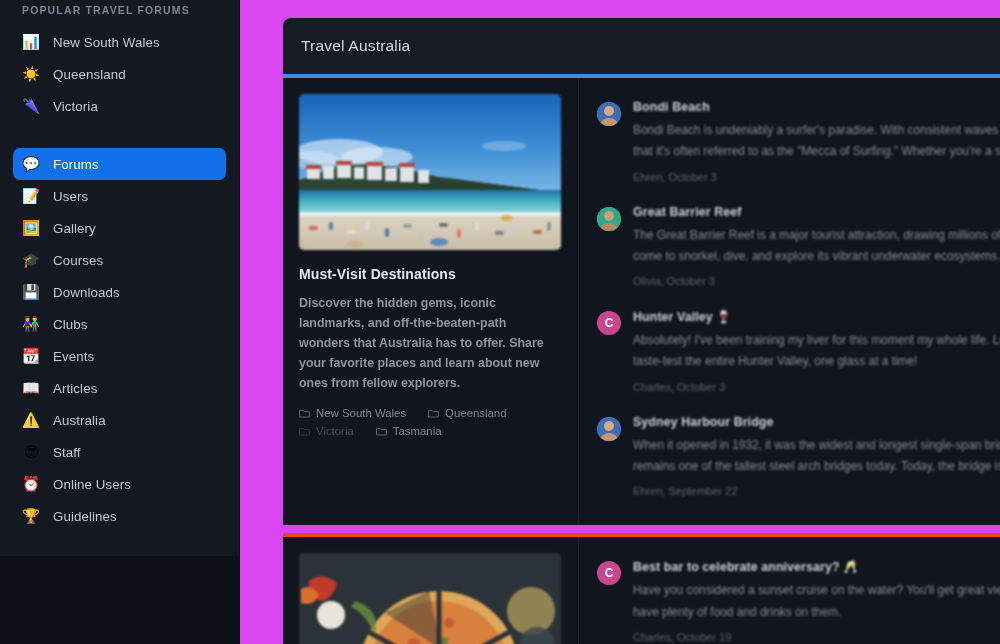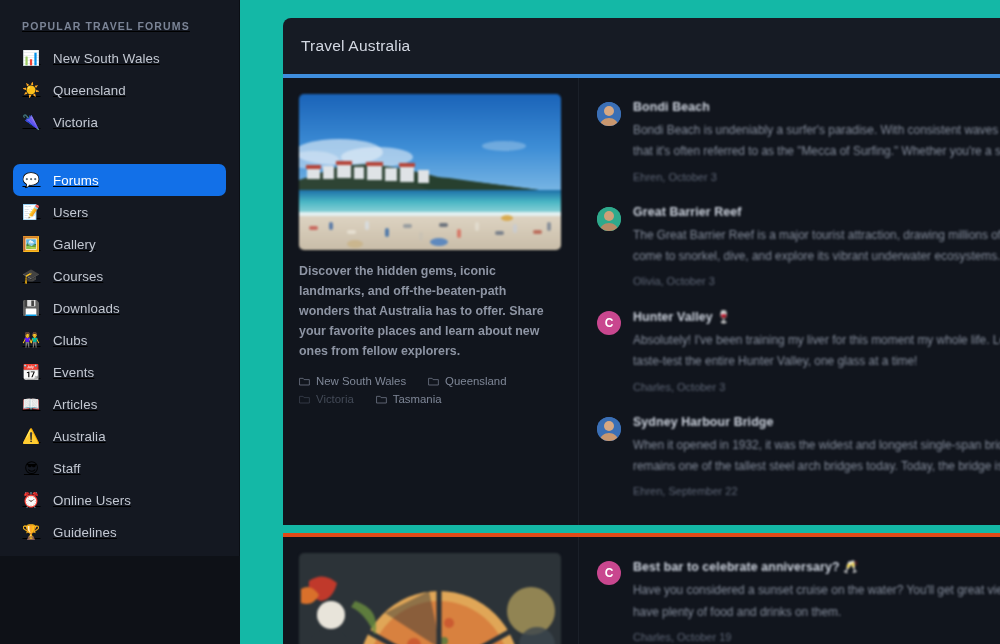--- a/index.html
+++ b/index.html
@@ -9,24 +9,23 @@
     font-family: "Liberation Sans", "DejaVu Sans", sans-serif;
     overflow: hidden;
   }
   .app { display: flex; width: 1000px; height: 644px; }
 
   
   .sidebar {
     width: 240px; height: 556px; flex: 0 0 240px;
     background: #141821;
     border-right: 1px solid #0b0e14;
-    padding-top: 20px;
+    padding-top: 4px;
     overflow: hidden;
     position: relative;
-    text-decoration: underline;
   }
   .side-heading {
     font-size: 10.5px; letter-spacing: 1.15px; font-weight: 700;
     color: #7b8496; text-transform: uppercase;
     padding: 0 0 0 22px; margin-bottom: 10px;
   }
   .side-heading.browse { margin-top: 26px; }
   .nav-item {
     display: flex; align-items: center; gap: 12px;
     height: 32px; margin: 0 13px 0 13px; padding: 0 9px;
@@ -40,21 +39,21 @@
   .nav-item .lbl {
     font-size: 13.3px; color: #c3c8d2; letter-spacing: .1px;
     white-space: nowrap;
   }
   .nav-item.active { background: #1270e8; }
   .nav-item.active .lbl { color: #ffffff; }
   .nav-spacer { height: 26px; }
 
   
   .main {
-    flex: 1; height: 644px; background: #14b8a6;
+    flex: 1; height: 644px; background: #d946ef;
     padding: 18px 0 0 43px; overflow: hidden;
   }
   .card {
     background: #161b24;
     border-radius: 8px 8px 0 0;
     width: 760px;
     overflow: hidden;
     position: relative;
   }
   .card + .card { margin-top: 0; border-radius: 0; }
@@ -283,20 +282,21 @@
                 <rect x="214" y="130" width="4" height="9" rx="2" fill="#c8ccd2"></rect>
                 <rect x="234" y="136" width="9" height="4" rx="2" fill="#b8604f"></rect>
                 <rect x="248" y="128" width="4" height="9" rx="2" fill="#7d8794"></rect>
                 <ellipse cx="208" cy="124" rx="6" ry="3" fill="#d8a53f"></ellipse>
                 <ellipse cx="140" cy="148" rx="9" ry="4" fill="#4a7fc1"></ellipse>
                 <ellipse cx="56" cy="150" rx="8" ry="4" fill="#c9b489"></ellipse>
               </g>
             </svg>
           </div>
 
+          <h2 class="topic-title">Must-Visit Destinations</h2>
           <p class="topic-desc">Discover the hidden gems, iconic landmarks, and off-the-beaten-path wonders that Australia has to offer. Share your favorite places and learn about new ones from fellow explorers.</p>
 
           <div class="tag-row">
             <span class="tag">
               <svg class="fico" viewBox="0 0 12 10">
                 <path d="M.5 1.5h4l1 1.4h5.9v6H.5z" fill="none" stroke="#7f8797" stroke-width="1"></path>
               </svg>
               <span>New South Wales</span>
             </span>
             <span class="tag">

